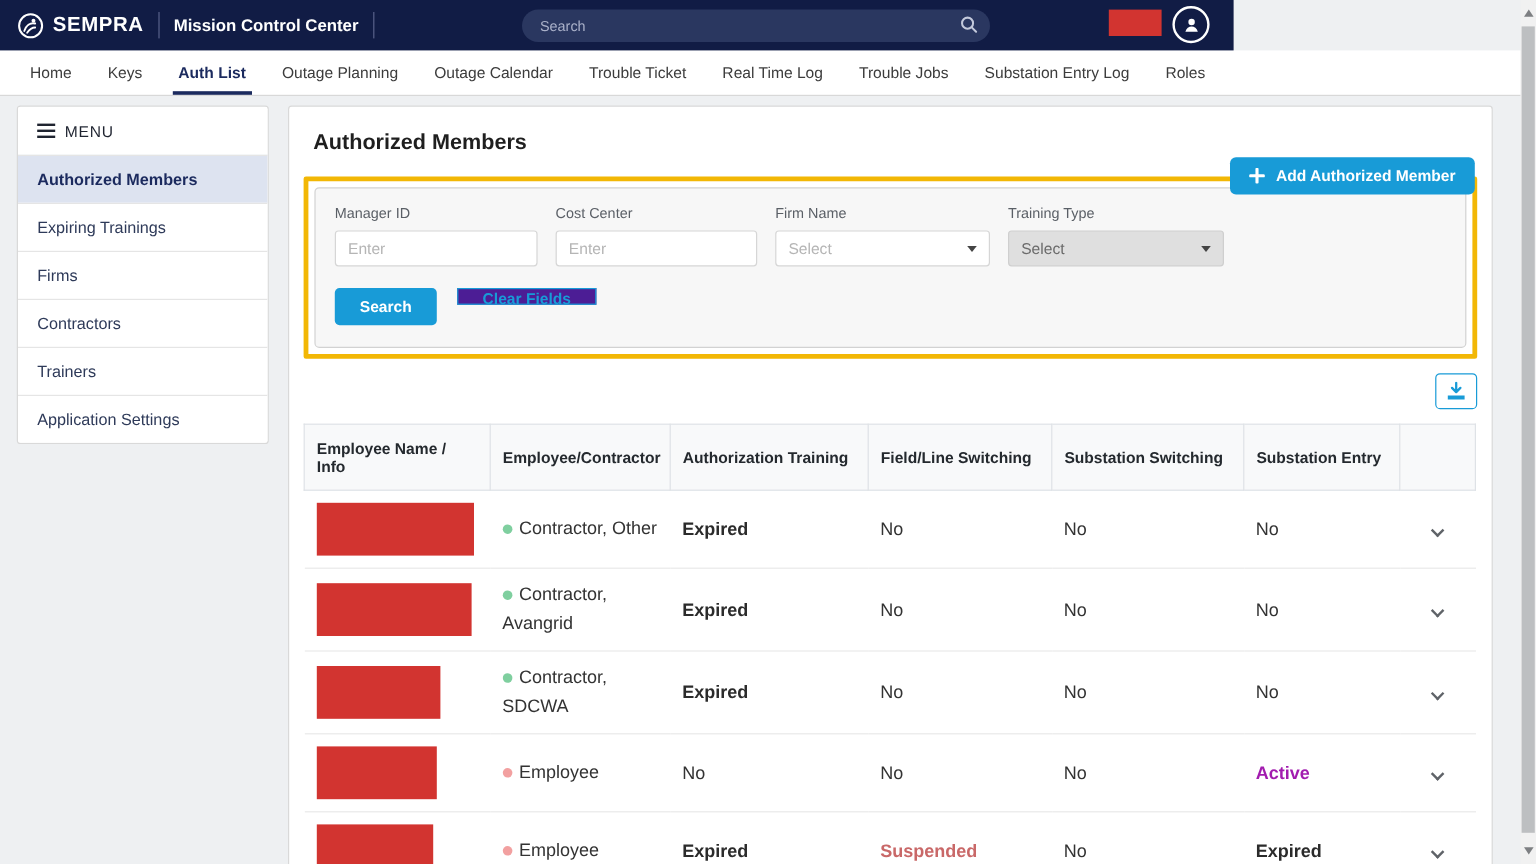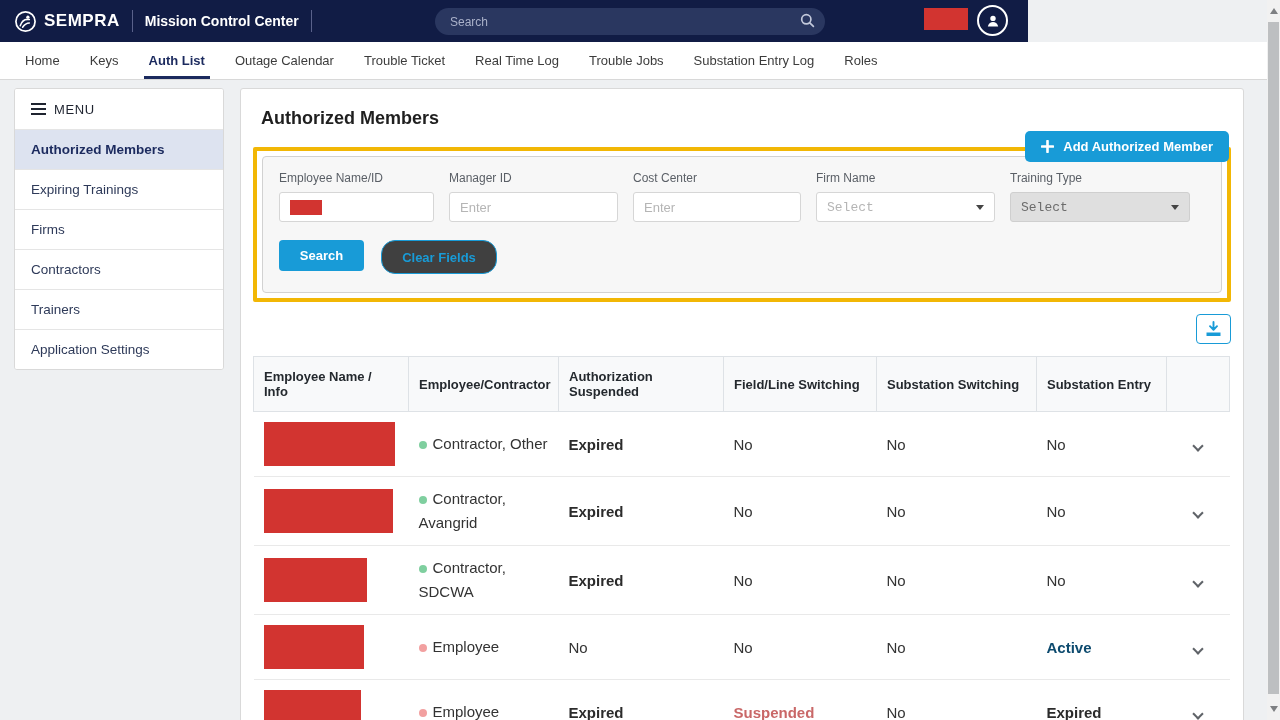--- a/index.html
+++ b/index.html
@@ -55,51 +55,51 @@
   .filter-outer { margin:0 12px; border:4px solid #F2B705; border-radius:2px; padding:5px; }
   .filter-inner { background:#f7f7f7; border:1px solid #d2d2d2; border-radius:4px; padding:14px 16px 18px; }
   .fields-row { display:flex; gap:15px; }
   .field label { display:block; font-size:12px; color:#5a5f66; margin-bottom:7px; }
   .input-box { height:30px; border:1px solid #d6d6d6; border-radius:3px; background:#fff; font-size:13px;
                color:#333; padding:0 10px; display:flex; align-items:center; font-family:"Liberation Sans", sans-serif; }
   .input-box::placeholder { color:#b5b5b5; }
   .w-emp { width:155px; } .w-mgr { width:169px; } .w-cost { width:168px; }
   .select-box { width:179px; height:30px; border:1px solid #d6d6d6; border-radius:3px; background:#fff;
                 display:flex; align-items:center; justify-content:space-between; padding:0 10px;
-                font-size:13px; color:#b5b5b5; cursor:pointer;font-family:Liberation Mono, monospace; }
+                font-size:13px; color:#b5b5b5; cursor:pointer; }
   .select-box.disabled { background:#dfdfdf; border-color:#cfcfcf; color:#6b6b6b; width:180px; }
   .caret { width:0; height:0; border-left:4px solid transparent; border-right:4px solid transparent;
            border-top:5px solid #444; }
   .inline-redact { width:32px; height:15px; }
   .btn-row { display:flex; gap:17px; margin-top:18px; }
   .btn-primary { width:85px; height:31px; background:#189BD7; color:#fff; border:none; border-radius:4px;
                  font-size:13px; font-weight:bold; cursor:pointer; font-family:"Liberation Sans", sans-serif; }
-  .btn-outline { width:116px; height:34px; background:#404040; color:#189BD7; border:1px solid #189BD7;
-                 border-radius:14px; font-size:13px; font-weight:bold; cursor:pointer; font-family:"Liberation Sans", sans-serif; }
+  .btn-outline { width:116px; height:14px; background:#4c1d95; color:#189BD7; border:1px solid #189BD7;
+                 border-radius:0; font-size:13px; font-weight:bold; cursor:pointer; font-family:"Liberation Sans", sans-serif; }
 
   
   .toolbar { display:flex; justify-content:flex-end; padding:12px 12px 8px; }
   .dl-btn { width:35px; height:30px; background:#fff; border:1px solid #189BD7; border-radius:4px;
             display:flex; align-items:center; justify-content:center; cursor:pointer; }
 
   
   table { border-collapse:collapse; margin:4px 12px 0; width:976px; table-layout:fixed; }
   thead th { background:#f8f9fa; border:1px solid #dee2e6; font-size:13px; font-weight:bold; color:#24292e;
              text-align:left; padding:12px 10px; }
   th.c1{width:155px;} th.c2{width:150px;} th.c3{width:165px;} th.c4{width:153px;}
   th.c5{width:160px;} th.c6{width:130px;} th.c7{width:63px;}
   tbody td { border-bottom:1px solid #e9e9e9; font-size:15px; color:#333; padding:10px; height:62px;
              vertical-align:middle; background:#fff; }
   .name-redact { height:44px; display:block; }
   .r1{width:131px;} .r2{width:103px;} .r3{width:129px;} .r4{width:100px;} .r5{width:97px;}
   .dot { display:inline-block; width:8px; height:8px; border-radius:50%; margin-right:6px; vertical-align:middle; }
   .dot-green { background:#7FCF9F; } .dot-pink { background:#F2A0A0; }
   .type-text { line-height:1.6; }
   .bold { font-weight:bold; color:#2b2b2b;margin-top:12px; }
-  .status-green { color:#0c4a6e; font-weight:bold; }
+  .status-green { color:#a21caf; font-weight:bold; }
   .status-red { color:#C96868; font-weight:bold; }
   .chev { display:inline-block; width:8px; height:8px; border-right:2px solid #5f6368;
           border-bottom:2px solid #5f6368; transform:rotate(45deg); cursor:pointer; }
   td.chev-cell { text-align:center; }
 
   
   .scrollbar { position:absolute; right:0; top:0; width:13px; height:720px; background:#f1f1f1; z-index:10; }
   .sb-thumb { position:absolute; left:1px; width:11px; top:22px; height:672px; background:#bdbfc1; }
   .sb-arrow { position:absolute; left:0; width:13px; height:14px; display:flex; align-items:center; justify-content:center; }
   .sb-up { top:4px; } .sb-down { bottom:4px; }
@@ -134,20 +134,21 @@
       <circle cx="8" cy="5.4" r="2.7" fill="#fff"></circle>
       <path d="M2.8 13.5c.7-3 3-4.4 5.2-4.4s4.5 1.4 5.2 4.4z" fill="#fff"></path>
     </svg>
   </div>
 </header>
 
 <nav class="navbar">
   <div class="tab">Home</div>
   <div class="tab">Keys</div>
   <div class="tab active">Auth List</div>
+  <div class="tab">Outage Planning</div>
   <div class="tab">Outage Calendar</div>
   <div class="tab">Trouble Ticket</div>
   <div class="tab">Real Time Log</div>
   <div class="tab">Trouble Jobs</div>
   <div class="tab">Substation Entry Log</div>
   <div class="tab">Roles</div>
 </nav>
 
 <aside class="sidebar">
   <div class="side-item">
@@ -173,26 +174,20 @@
       <svg width="13" height="13" viewBox="0 0 13 13">
         <path d="M6.5 1v11M1 6.5h11" stroke="#fff" stroke-width="2.6" stroke-linecap="round"></path>
       </svg>
       <span>Add Authorized Member</span>
     </button>
   </div>
 
   <section class="filter-outer">
     <div class="filter-inner">
       <div class="fields-row">
-        <div class="field">
-          <label>Employee Name/ID</label>
-          <div class="input-box w-emp">
-            <span class="redact inline-redact"></span>
-          </div>
-        </div>
         <div class="field">
           <label>Manager ID</label>
           <input class="input-box w-mgr" type="text" placeholder="Enter" style="">
         </div>
         <div class="field">
           <label>Cost Center</label>
           <input class="input-box w-cost" type="text" placeholder="Enter" style="">
         </div>
         <div class="field">
           <label>Firm Name</label>
@@ -223,21 +218,21 @@
         <path d="M1.5 11.5h14V15h-14z" fill="#189BD7"></path>
       </svg>
     </button>
   </div>
 
   <table>
     <thead>
       <tr>
         <th class="c1">Employee Name / Info</th>
         <th class="c2">Employee/Contractor</th>
-        <th class="c3">Authorization Suspended</th>
+        <th class="c3">Authorization Training</th>
         <th class="c4">Field/Line Switching</th>
         <th class="c5">Substation Switching</th>
         <th class="c6">Substation Entry</th>
         <th class="c7"></th>
       </tr>
     </thead>
     <tbody>
       <tr>
         <td>
             <span class="redact name-redact r1"></span>

